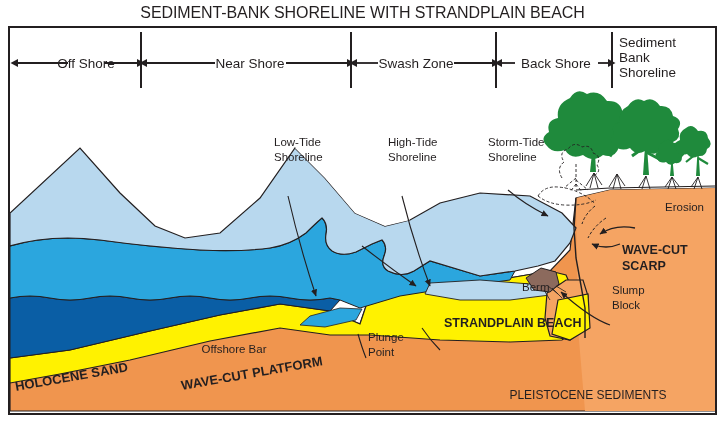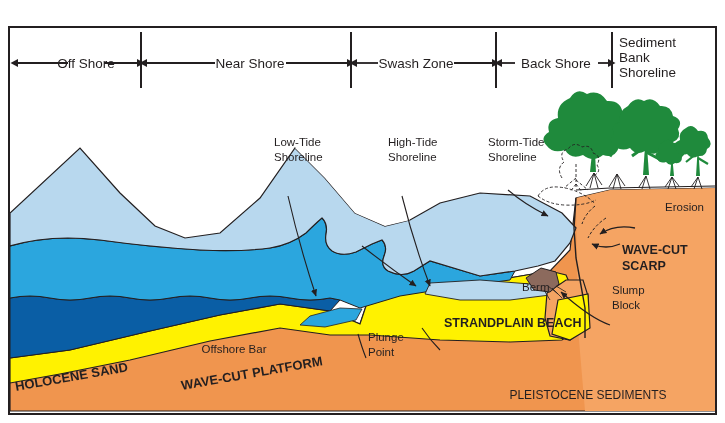--- a/index.html
+++ b/index.html
@@ -18,20 +18,21 @@
   .lbl{font-family:"Liberation Sans","DejaVu Sans",sans-serif;fill:#231f20;}
   .zlabel{font-size:13.5px;}
   .lead{font-size:11.5px;}
   .bold{font-weight:bold;}
 </style>
 </head>
 <body>
 
 <div id="page">
 
+  <div id="title">SEDIMENT-BANK SHORELINE WITH STRANDPLAIN BEACH</div>
 
   <div id="frame">
     <svg width="705" height="385" viewBox="0 0 705 385">
 
       <g>
 
         <line x1="131" y1="4" x2="131" y2="60" stroke="#231f20" stroke-width="2"></line>
         <line x1="341" y1="4" x2="341" y2="60" stroke="#231f20" stroke-width="2"></line>
         <line x1="486" y1="4" x2="486" y2="60" stroke="#231f20" stroke-width="2"></line>
         <line x1="602" y1="4" x2="602" y2="60" stroke="#231f20" stroke-width="2"></line>

